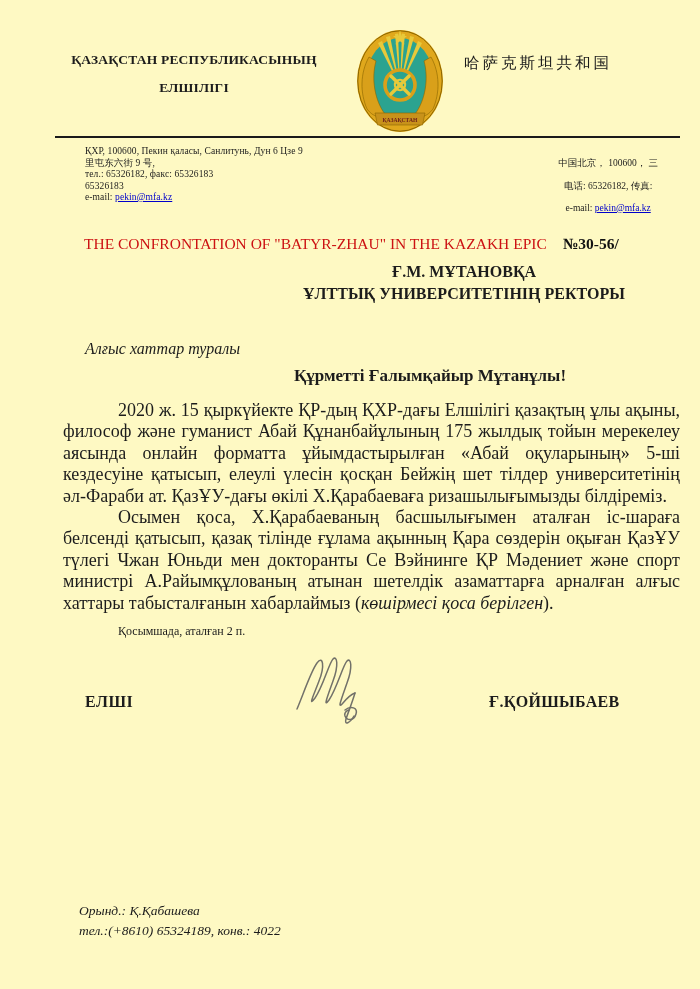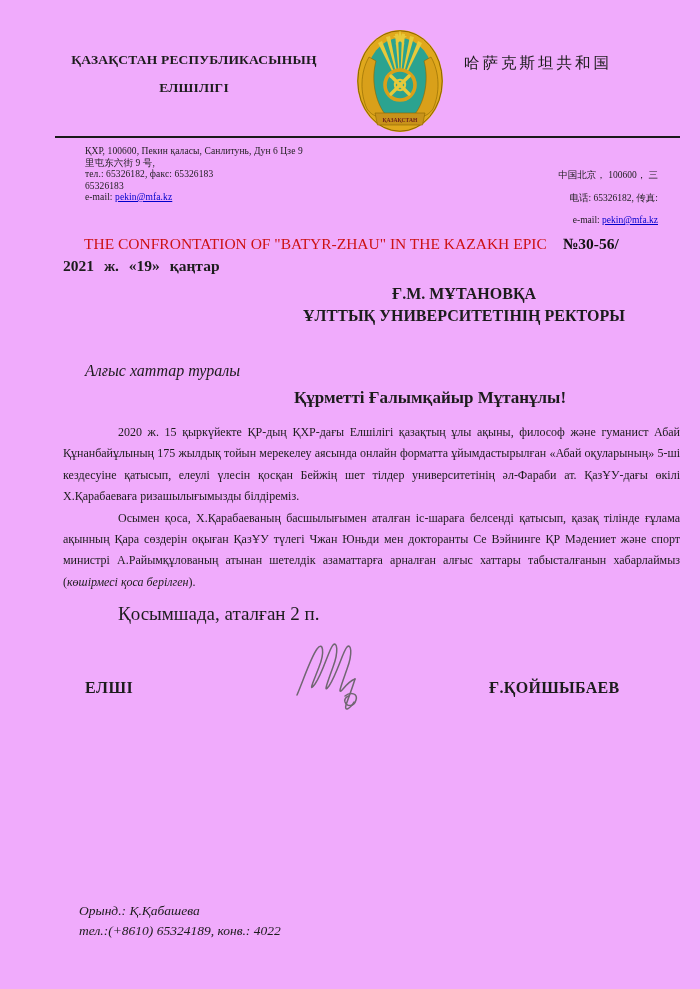--- a/index.html
+++ b/index.html
@@ -1,20 +1,20 @@
 <!DOCTYPE html>
 <html lang="kk"><head>
 <meta charset="utf-8">
 <title>Document</title>
 <style>
   html,body{margin:0;padding:0;background:#ffffff;}
   .page{
     position:relative;
     width:700px;height:989px;
-    background:#f0abfc;
+    background:#fef9c3;
     color:#1c1c1c;
     font-family:"Liberation Serif","DejaVu Serif",serif;
     overflow:hidden;
   }
   
   .header{position:relative;height:136px;}
   .org-left{
     position:absolute;left:70px;top:46px;width:248px;
     text-align:center;font-weight:bold;font-size:13.5px;line-height:28px;
     letter-spacing:.2px;
@@ -26,46 +26,46 @@
     font-family:"DejaVu Sans","Liberation Sans",sans-serif;
   }
   .divider{position:absolute;left:55px;top:136px;width:625px;height:2.4px;background:#1a1a1a;}
   
   .contacts{position:relative;height:76px;margin-top:10px;}
   .contact-left{
     position:absolute;left:85px;top:0;
     font-size:9.5px;line-height:11.5px;letter-spacing:.1px;
   }
   .contact-right{
-    position:absolute;right:42px;top:18px;
-    text-align:right;font-size:9.5px;line-height:22.5px;
+    position:absolute;right:42px;top:6px;
+    text-align:center;font-size:9.5px;line-height:22.5px;
   }
   a.email{color:#0000cc;text-decoration:underline;cursor:pointer;}
   
   .refblock{margin:12px 0 0 84px;}
   .ref-line1{font-size:15.5px;line-height:19px;}
   .ref-subject{color:#cc1112;}
   .ref-number{color:#111;font-weight:bold;margin-left:16px;}
   .ref-date{font-weight:bold;font-size:15.5px;line-height:19px;margin:3px 0 0 -21px;word-spacing:6px;}
   
   .addressee{
     margin:8px 0 0 283px;width:362px;
     text-align:center;font-weight:bold;font-size:16px;line-height:21.5px;
   }
   
   .subject{margin:36px 0 0 85px;font-style:italic;font-size:16px;}
   .salutation{margin:8px 0 0 150px;width:560px;text-align:center;font-weight:bold;font-size:17px;}
   .bodypara{
     margin:0 20px 0 63px;width:617px;
-    text-align:justify;font-size:12px;line-height:21.4px;
+    text-align:justify;font-size:18px;line-height:21.4px;
     text-indent:55px;
   }
   .bodypara.first{margin-top:14px;}
   .it{font-style:italic;}
-  .attachment{margin:10px 20px 0 63px;font-size:19px;text-indent:55px;}
+  .attachment{margin:10px 20px 0 63px;font-size:12px;text-indent:55px;}
   
   .sigrow{position:relative;height:92px;margin-top:14px;}
   .sig-title{position:absolute;left:85px;top:40px;font-weight:bold;font-size:16px;letter-spacing:.5px;}
   .sig-image{position:absolute;left:293px;top:0;width:82px;height:78px;}
   .sig-name{position:absolute;left:489px;top:40px;font-weight:bold;font-size:16px;letter-spacing:.3px;}
   
   .footer{position:absolute;left:79px;top:901px;font-style:italic;font-size:13.5px;line-height:20px;}
 </style>
 </head>
 <body>
@@ -127,21 +127,20 @@
       <div>中国北京， 100600， 三</div>
       <div>电话: 65326182, 传真:</div>
       <div><span>e-mail: </span><a class="email" href="#">pekin@mfa.kz</a></div>
     </div>
   </div>
 
   <div class="refblock">
     <div class="ref-line1">
       <span class="ref-subject">THE CONFRONTATION OF "BATYR-ZHAU" IN THE KAZAKH EPIC</span><span class="ref-number">№30-56/</span>
     </div>
-    <div class="ref-date">2021 ж. «19» қаңтар</div>
   </div>
 
   <div class="addressee">
     <div>Ғ.М. МҰТАНОВҚА</div>
     <div>ҰЛТТЫҚ УНИВЕРСИТЕТІНІҢ РЕКТОРЫ</div>
   </div>
 
   <div class="subject">Алғыс хаттар туралы</div>
   <div class="salutation">Құрметті Ғалымқайыр Мұтанұлы!</div>
 

